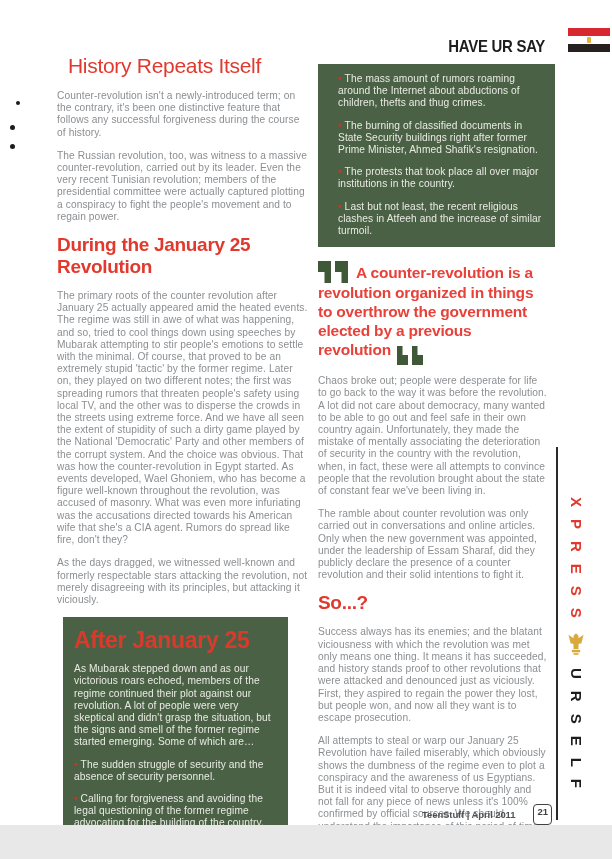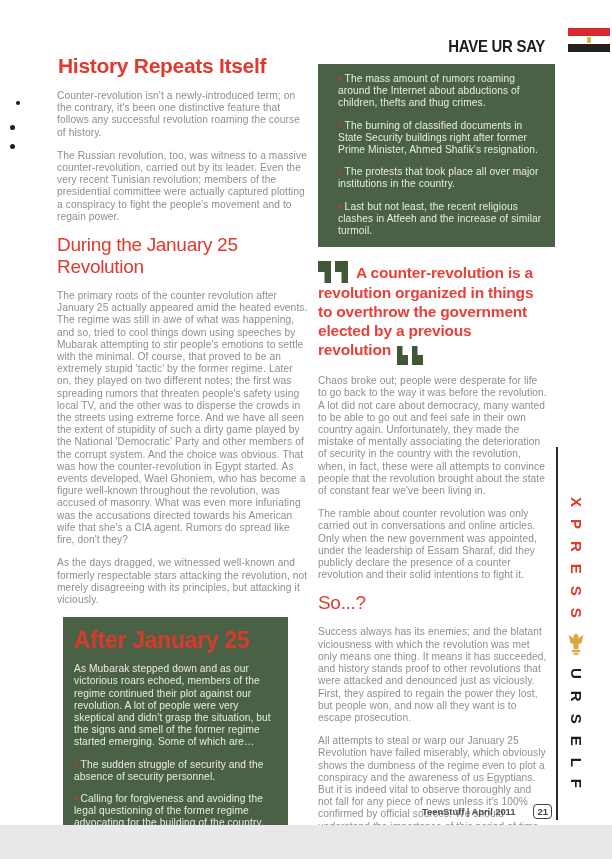--- a/index.html
+++ b/index.html
@@ -33,26 +33,26 @@
   
   .col{position:absolute;}
   .col1{left:57px;top:54px;width:253px;}
   .col2{left:318px;top:58px;width:229px;}
 
   .col p{
     font-size:10.2px;line-height:12.2px;margin:0 0 11px 0;
     color:#8b8e91;letter-spacing:0.1px;
   }
   h1.article-title{
-    font-size:21px;line-height:23px;margin:0 0 13px 1px;
-    color:#e1392d;font-weight:bold;letter-spacing:-0.3px;
+    font-size:21px;line-height:23px;margin:0 0 13px 11px;
+    color:#e1392d;font-weight:normal;letter-spacing:-0.3px;
   }
   h2.section-heading{
     font-size:19px;line-height:22px;margin:4px 0 12px 0;
-    color:#e1392d;font-weight:normal;letter-spacing:-0.3px;
+    color:#e1392d;font-weight:bold;letter-spacing:-0.3px;
   }
 
   
   .greenbox{background:#4b6146;}
   .greenbox p{color:#e9ebe3;margin:0 0 10px 0;}
   .greenbox p:last-child{margin-bottom:2px;}
   .gb-item::before{content:"\2022  ";color:#bc392c;font-weight:bold;}
   .box1{width:203px;margin:4px 0 0 6px;padding:8px 11px 10px 11px;}
   .box1 .box-title{
     font-size:23px;line-height:26px;margin:2px 0 10px 0;
@@ -82,21 +82,21 @@
   .strip .urself{color:#1d1d1b;}
   .strip svg{margin:2px 0 12px 0;}
 
   
   .footer{
     position:absolute;top:804px;left:420px;width:132px;
     display:flex;justify-content:flex-end;align-items:center;gap:18px;
   }
   .credit{font-size:9.5px;font-weight:bold;color:#4f5356;letter-spacing:-0.1px;white-space:nowrap;}
   .pagenum{
-    border:1.5px solid #3e4245;border-radius:4px;padding:1px 3px 1px 3px;
+    border:1.5px solid #3e4245;border-radius:4px;padding:1px 3px 7px 3px;
     font-size:9.5px;font-weight:bold;color:#3e4245;background:#fff;
   }
 </style>
 </head>
 <body>
 
 <div class="page">
 
   <span class="spot s1"></span>
   <span class="spot s2"></span>
@@ -107,21 +107,21 @@
   <div class="flag">
     <div class="stripe red"></div>
     <div class="stripe white">
       <span class="emblem"></span>
     </div>
     <div class="stripe black"></div>
   </div>
 
   <div class="col col1">
     <h1 class="article-title">History Repeats Itself</h1>
-    <p>Counter-revolution isn't a newly-introduced term; on the contrary, it's been one distinctive feature that follows any successful revolution roaming the course of history.</p>
+    <p>Counter-revolution isn't a newly-introduced term; on the contrary, it's been one distinctive feature that follows any successful forgiveness during the course of history.</p>
     <p>The Russian revolution, too, was witness to a massive counter-revolution, carried out by its leader. Even the very recent Tunisian revolution; members of the presidential committee were actually captured plotting a conspiracy to fight the people's movement and to regain power.</p>
     <h2 class="section-heading">During the January 25 Revolution</h2>
     <p>The primary roots of the counter revolution after January 25 actually appeared amid the heated events. The regime was still in awe of what was happening, and so, tried to cool things down using speeches by Mubarak attempting to stir people's emotions to settle with the minimal. Of course, that proved to be an extremely stupid 'tactic' by the former regime. Later on, they played on two different notes; the first was spreading rumors that threaten people's safety using local TV, and the other was to disperse the crowds in the streets using extreme force. And we have all seen the extent of stupidity of such a dirty game played by the National 'Democratic' Party and other members of the corrupt system. And the choice was obvious. That was how the counter-revolution in Egypt started. As events developed, Wael Ghoniem, who has become a figure well-known throughout the revolution, was accused of masonry. What was even more infuriating was the accusations directed towards his American wife that she's a CIA agent. Rumors do spread like fire, don't they?</p>
     <p>As the days dragged, we witnessed well-known and formerly respectable stars attacking the revolution, not merely disagreeing with its principles, but attacking it viciously.</p>
 
     <div class="greenbox box1">
       <div class="box-title">After January 25</div>
       <p>As Mubarak stepped down and as our victorious roars echoed, members of the regime continued their plot against our revolution. A lot of people were very skeptical and didn't grasp the situation, but the signs and smell of the former regime started emerging. Some of which are…</p>
       <p class="gb-item"><span>The sudden struggle of security and the absence of security personnel.</span></p>
       <p class="gb-item"><span>Calling for forgiveness and avoiding the legal questioning of the former regime advocating for the building of the country.</span></p>

